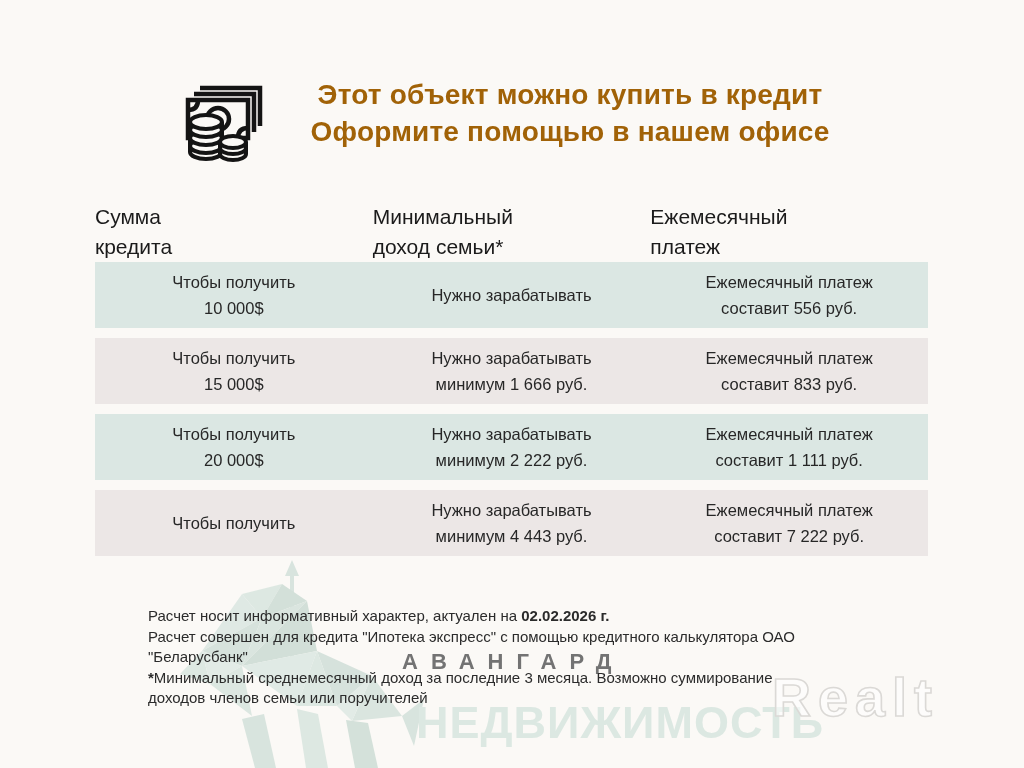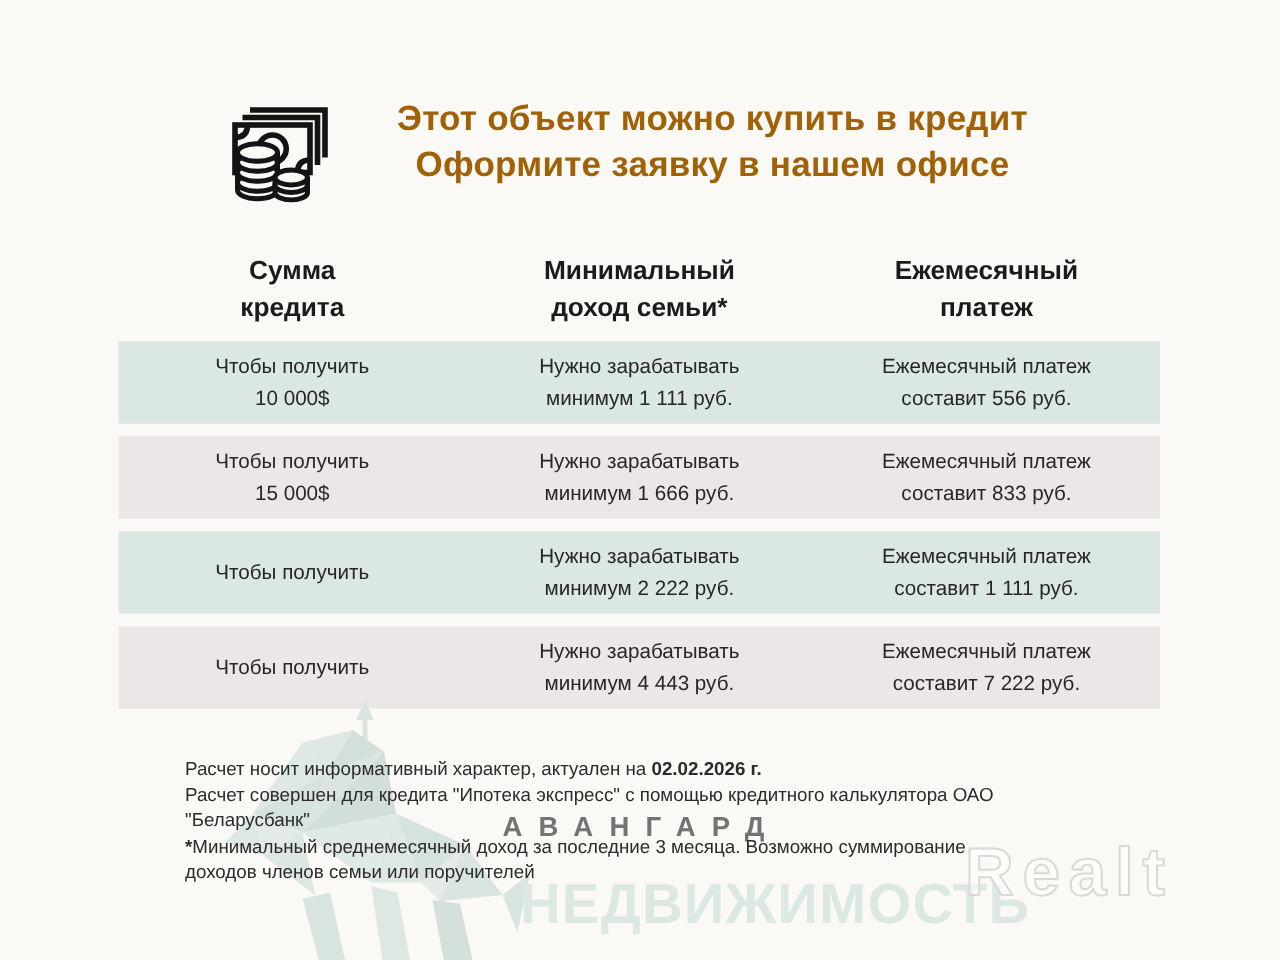--- a/index.html
+++ b/index.html
@@ -14,22 +14,22 @@
   .hdr-icon{position:absolute;left:176px;top:66px;width:92px;height:96px;}
   .title{
     position:absolute;left:240px;top:76px;width:660px;
     text-align:center;font-size:28px;font-weight:700;line-height:37px;
     color:#a16207;letter-spacing:.2px;
   }
   
   .table{position:absolute;left:95px;top:202px;width:833px;}
   .thead{
     display:grid;grid-template-columns:1fr 1fr 1fr;
-    text-align:center;font-size:21px;font-weight:700;line-height:30px;
-    color:#1b1b1b;margin-bottom:11px;
+    font-size:21px;font-weight:400;line-height:30px;
+    color:#1b1b1b;
   }
   .trow{
     display:grid;grid-template-columns:1fr 1fr 1fr;
     height:66px;margin-bottom:10px;
     align-items:center;text-align:center;
     font-size:16.5px;line-height:26px;color:#272727;
   }
   .tcell div{white-space:nowrap;}
   
   .foot{
@@ -74,21 +74,21 @@
     <g fill="#fbf9f6" stroke="#141414" stroke-width="4">
       <path d="M44 76 L44 88 A13 6 0 0 0 70 88 L70 76"></path>
       <ellipse cx="57" cy="82" rx="13" ry="6"></ellipse>
       <ellipse cx="57" cy="76" rx="13" ry="6"></ellipse>
     </g>
   </svg>
 </div>
 
 <div class="title">
   <div>Этот объект можно купить в кредит</div>
-  <div>Оформите заявку в нашем офисе</div>
+  <div>Оформите помощью в нашем офисе</div>
 </div>
 
 <div class="table">
   <div class="thead">
     <div class="tcell">
       <div>Сумма</div>
       <div>кредита</div>
     </div>
     <div class="tcell">
       <div>Минимальный</div>
@@ -100,21 +100,20 @@
     </div>
   </div>
   <div>
       <div class="trow" style="background: rgb(219, 231, 227);">
         <div class="tcell">
           <div>Чтобы получить</div>
           <div>10 000$</div>
         </div>
         <div class="tcell">
           <div>Нужно зарабатывать</div>
-          <div>минимум 1 111 руб.</div>
         </div>
         <div class="tcell">
           <div>Ежемесячный платеж</div>
           <div>составит 556 руб.</div>
         </div>
       </div>
       <div class="trow" style="background: rgb(236, 231, 230);">
         <div class="tcell">
           <div>Чтобы получить</div>
           <div>15 000$</div>
@@ -124,20 +123,21 @@
           <div>минимум 1 666 руб.</div>
         </div>
         <div class="tcell">
           <div>Ежемесячный платеж</div>
           <div>составит 833 руб.</div>
         </div>
       </div>
       <div class="trow" style="background: rgb(219, 231, 227);">
         <div class="tcell">
           <div>Чтобы получить</div>
+          <div>20 000$</div>
         </div>
         <div class="tcell">
           <div>Нужно зарабатывать</div>
           <div>минимум 2 222 руб.</div>
         </div>
         <div class="tcell">
           <div>Ежемесячный платеж</div>
           <div>составит 1 111 руб.</div>
         </div>
       </div>

